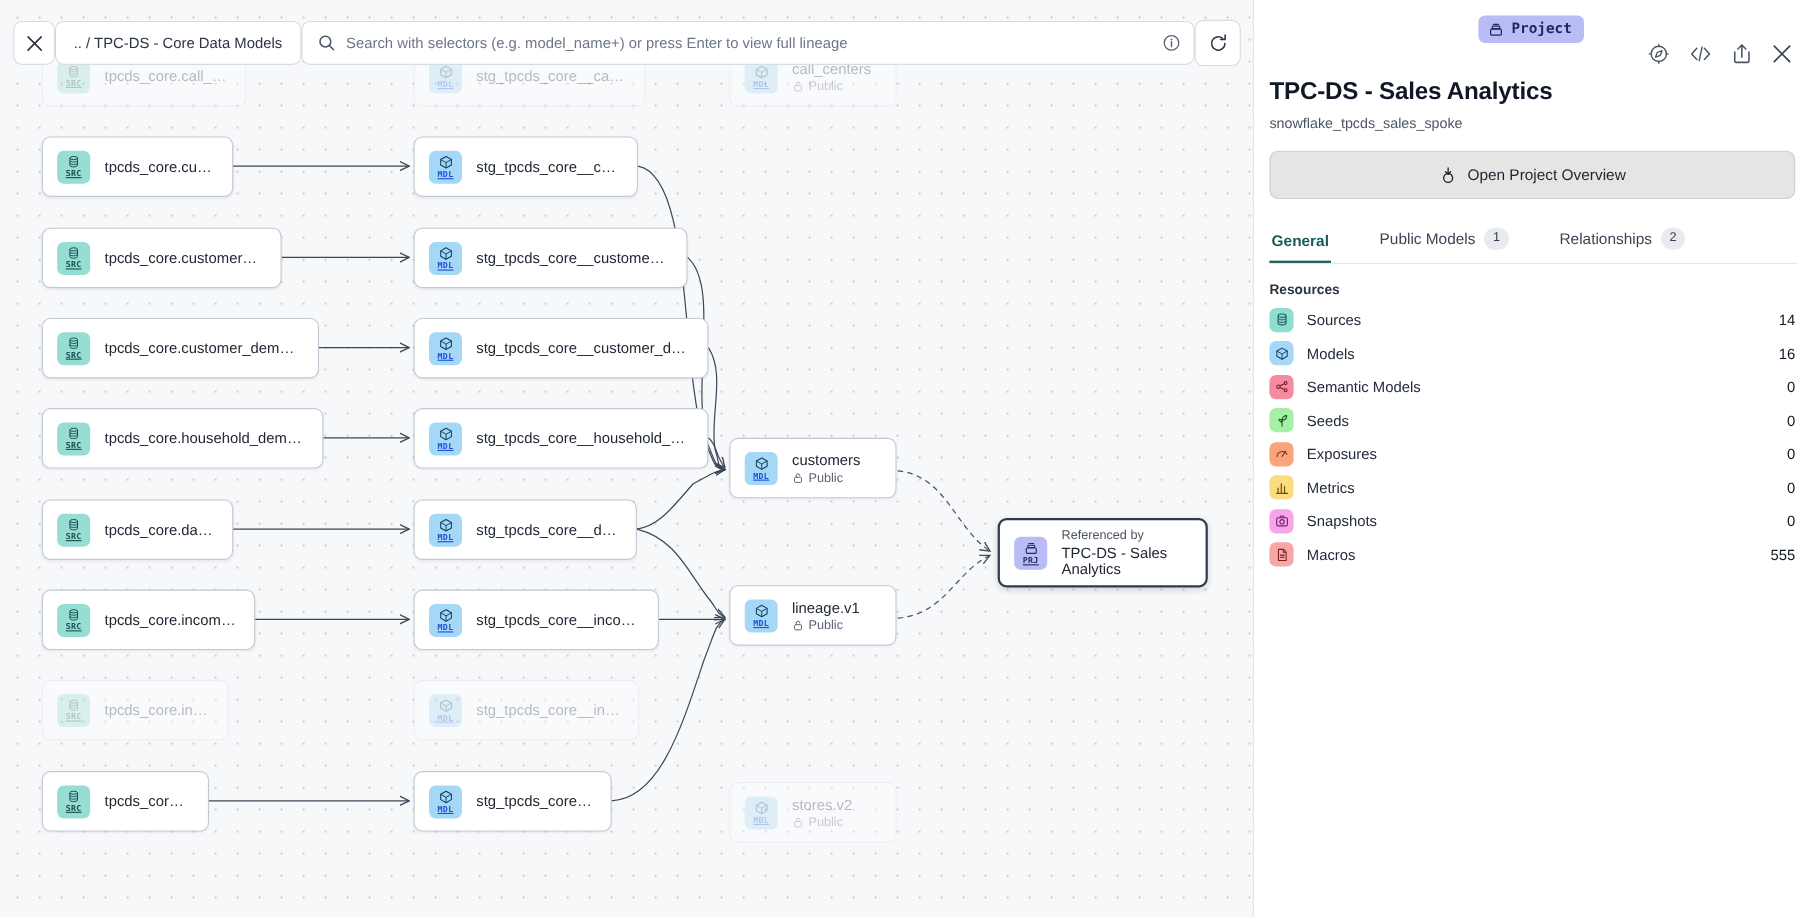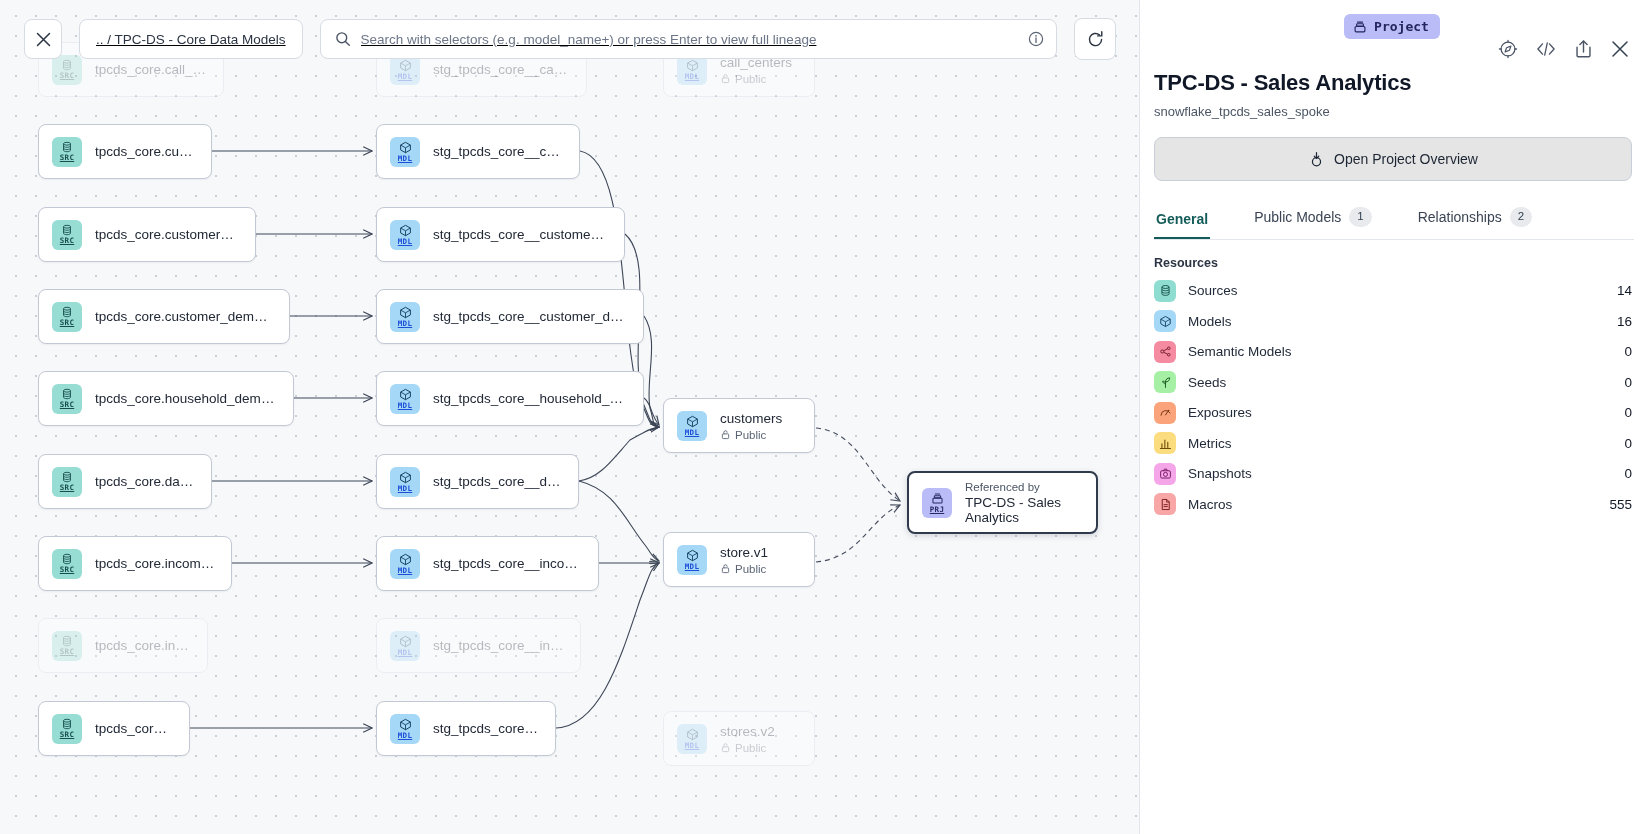--- a/index.html
+++ b/index.html
@@ -18,21 +18,21 @@
     background-size: 20px 20px;
     background-position: 6px 6px;
     overflow: hidden;
   }
   .canvas-pane::after{
     content:""; position:absolute; right:0; top:0; bottom:0; width:1px; background:#e3e6ec;
   }
 
   
   .toolbar { position: absolute; left: 0; top: 0; width: 1140px; height: 78px; z-index: 40;
-             display: flex; align-items: center; padding: 0 24px; gap: 17px; pointer-events: none; text-decoration: underline;}
+             display: flex; align-items: center; padding: 0 12px; gap: 0; pointer-events: none;}
   .toolbar > * { pointer-events: auto; }
   .tb-btn {
     width: 38px; height: 40px; background: #ffffff; border: 1px solid #d7dbe3;
     border-radius: 8px; display: flex; align-items: center; justify-content: center;
     cursor: pointer; flex: none;
   }
   .breadcrumb {
     height: 40px; background: #ffffff; border: 1px solid #d7dbe3; border-radius: 8px;
     display: flex; align-items: center; padding: 0 16px; font-size: 13.5px; color: #2b3443;
     cursor: pointer; white-space: nowrap; flex: none;
@@ -473,21 +473,21 @@
         </div>
         <div class="node" style="left: 663px; top: 532px; width: 152px; height: 55px;">
           <div class="badge mdl">
             <svg width="13" height="13" viewBox="0 0 16 16">
               <path d="M8,1.6 L14,5 L14,11 L8,14.4 L2,11 L2,5 Z" fill="none" stroke="#14405f" stroke-width="1.2" stroke-linejoin="round"></path>
               <path d="M2,5 L8,8.4 L14,5 M8,8.4 L8,14.4" fill="none" stroke="#14405f" stroke-width="1.1"></path>
             </svg>
             <span class="abbr">MDL</span>
           </div>
           <div class="ntext">
-            <div class="ntitle">store.v1</div>
+            <div class="ntitle">lineage.v1</div>
             <div class="nsub">
               <svg width="11" height="11" viewBox="0 0 14 14">
                 <rect x="3" y="6.2" width="8" height="6" rx="1.2" fill="none" stroke="#5b6475" stroke-width="1.15"></rect>
                 <path d="M4.9,6.2 L4.9,4.4 A2.1,2.1 0 0 1 9.1,4.2" fill="none" stroke="#5b6475" stroke-width="1.15" stroke-linecap="round"></path>
               </svg>
               <span>Public</span>
             </div>
           </div>
         </div>
         <div class="node dim" style="left: 663px; top: 711px; width: 152px; height: 55px;">

